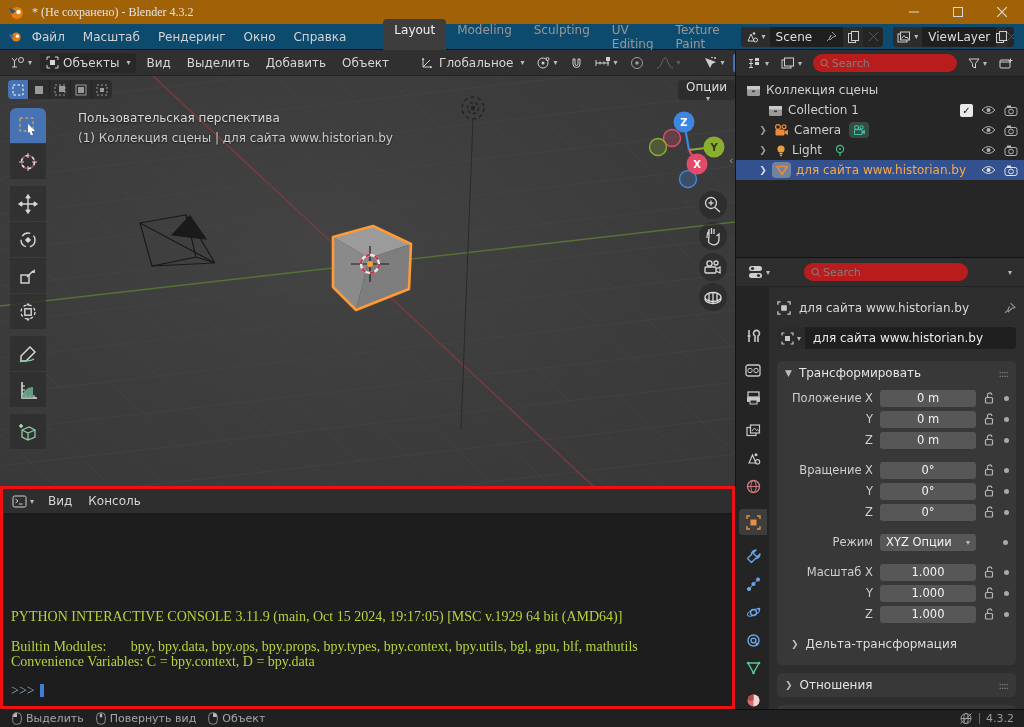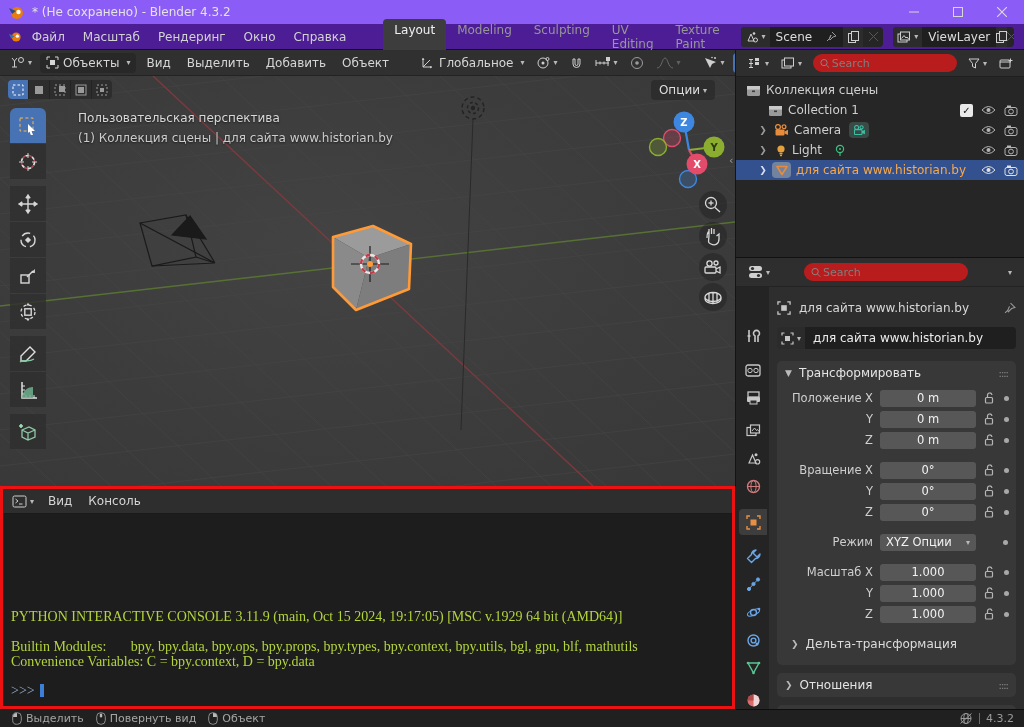--- a/index.html
+++ b/index.html
@@ -1,25 +1,25 @@
 <!DOCTYPE html>
 <html><head>
 <meta charset="utf-8">
 <style>
   html,body{margin:0;padding:0;}
   body{width:1024px;height:727px;background:#111;font-family:"DejaVu Sans","Liberation Sans",sans-serif;font-size:12px;color:#d6d6d6;overflow:hidden;position:relative;-webkit-font-smoothing:antialiased;}
   .abs{position:absolute;}
   svg{display:block;}
   
-  #titlebar{left:0;top:0;width:1024px;height:24px;background:#8b5cf6;display:flex;align-items:center;color:#e3e3e3;}
+  #titlebar{left:0;top:0;width:1024px;height:24px;background:#a16207;display:flex;align-items:center;color:#e3e3e3;font-family:Liberation Serif, serif;}
   #titlebar .title{margin-left:8px;font-size:12px;}
   #win-controls{margin-left:auto;display:flex;height:100%;}
   #win-controls .wc{width:44px;height:100%;display:flex;align-items:center;justify-content:center;color:#d8d8d8;}
   
-  #topbar{left:0;top:24px;width:1024px;height:26px;background:#4c1d95;display:flex;align-items:center;border-bottom:1px solid #101010;box-sizing:border-box;}
+  #topbar{left:0;top:24px;width:1024px;height:26px;background:#0c4a6e;display:flex;align-items:center;border-bottom:1px solid #101010;box-sizing:border-box;}
   .menu-item{padding:4px 9px;color:#d2d2d2;border-radius:4px;}
   .ws-tabs{display:flex;margin-left:28px;}
   .ws-tab{padding:4px 11px;color:#979797;border-radius:4px;}
   .ws-tab.active{background:#3d3d3d;color:#efefef;}
   .id-widget{display:flex;align-items:center;background:#232323;border-radius:4px;height:20px;margin-left:10px;overflow:hidden;}
   .id-widget .icon-drop{display:flex;align-items:center;background:#2c2c2c;padding:0 4px;height:100%;}
   .id-widget .id-field{display:flex;align-items:center;background:#1f1f1f;height:100%;padding:0 6px;color:#dcdcdc;}
   .id-widget .mini-btn{display:flex;align-items:center;justify-content:center;width:20px;height:100%;background:#2c2c2c;}
   .chev{font-size:8px;color:#b9b9b9;margin-left:3px;}
   .dim{opacity:.35;}
@@ -30,21 +30,21 @@
   .drop-btn{display:flex;align-items:center;background:#282828;border-radius:4px;height:20px;padding:0 6px;margin:0 2px;}
   .drop-btn.blue{background:#4772b3;}
   .icon-only{padding:0 4px;background:transparent;}
   #vp-canvas{left:0;top:26px;width:735px;height:410px;background:radial-gradient(ellipse at 45% 42%,#434343 0%,#3c3c3c 55%,#383838 100%);overflow:hidden;}
   #overlay-text{left:78px;top:32px;color:#d9d9d9;text-shadow:0 1px 2px rgba(0,0,0,.6);line-height:20px;font-size:12px;}
   #overlay-text .l2{color:#cccccc;}
   #select-mode{left:8px;top:4px;display:flex;}
   .sm-btn{width:20px;height:19px;background:#2d2d2d;display:flex;align-items:center;justify-content:center;border-right:1px solid #242424;}
   .sm-btn:first-child{border-radius:4px 0 0 4px;background:#4772b3;}
   .sm-btn:last-child{border-radius:0 4px 4px 0;border-right:none;}
-  #options-btn{right:20px;top:4px;height:20px;background:#2b2b2bcc;border-radius:4px;display:flex;align-items:center;padding:0 8px;color:#dedede;}
+  #options-btn{right:0;top:4px;height:20px;background:#2b2b2bcc;border-radius:4px;display:flex;align-items:center;padding:0 8px;color:#dedede;flex-direction:column;}
   #toolbar{left:10px;top:32px;display:flex;flex-direction:column;gap:1px;}
   .tool-btn{width:36px;height:35px;background:#2e2e2ecc;display:flex;align-items:center;justify-content:center;}
   .tool-btn.active{background:#4772b3;}
   .tool-group-gap{height:5px;}
   .tool-btn:first-child{border-radius:6px 6px 0 0;}
   
   #console{left:0;top:486px;width:735px;height:223px;background:#1d1d1d;border:3px solid #e11;box-sizing:border-box;}
   #console-header{height:25px;background:#2e2e2e;display:flex;align-items:center;border-bottom:1px solid #1a1a1a;box-sizing:border-box;}
   #console-body{position:absolute;left:8px;right:8px;bottom:8px;font-family:Liberation Serif, serif;font-size:14px;line-height:15px;color:#b2d43c;}
   #console-body .cline{white-space:pre;}

